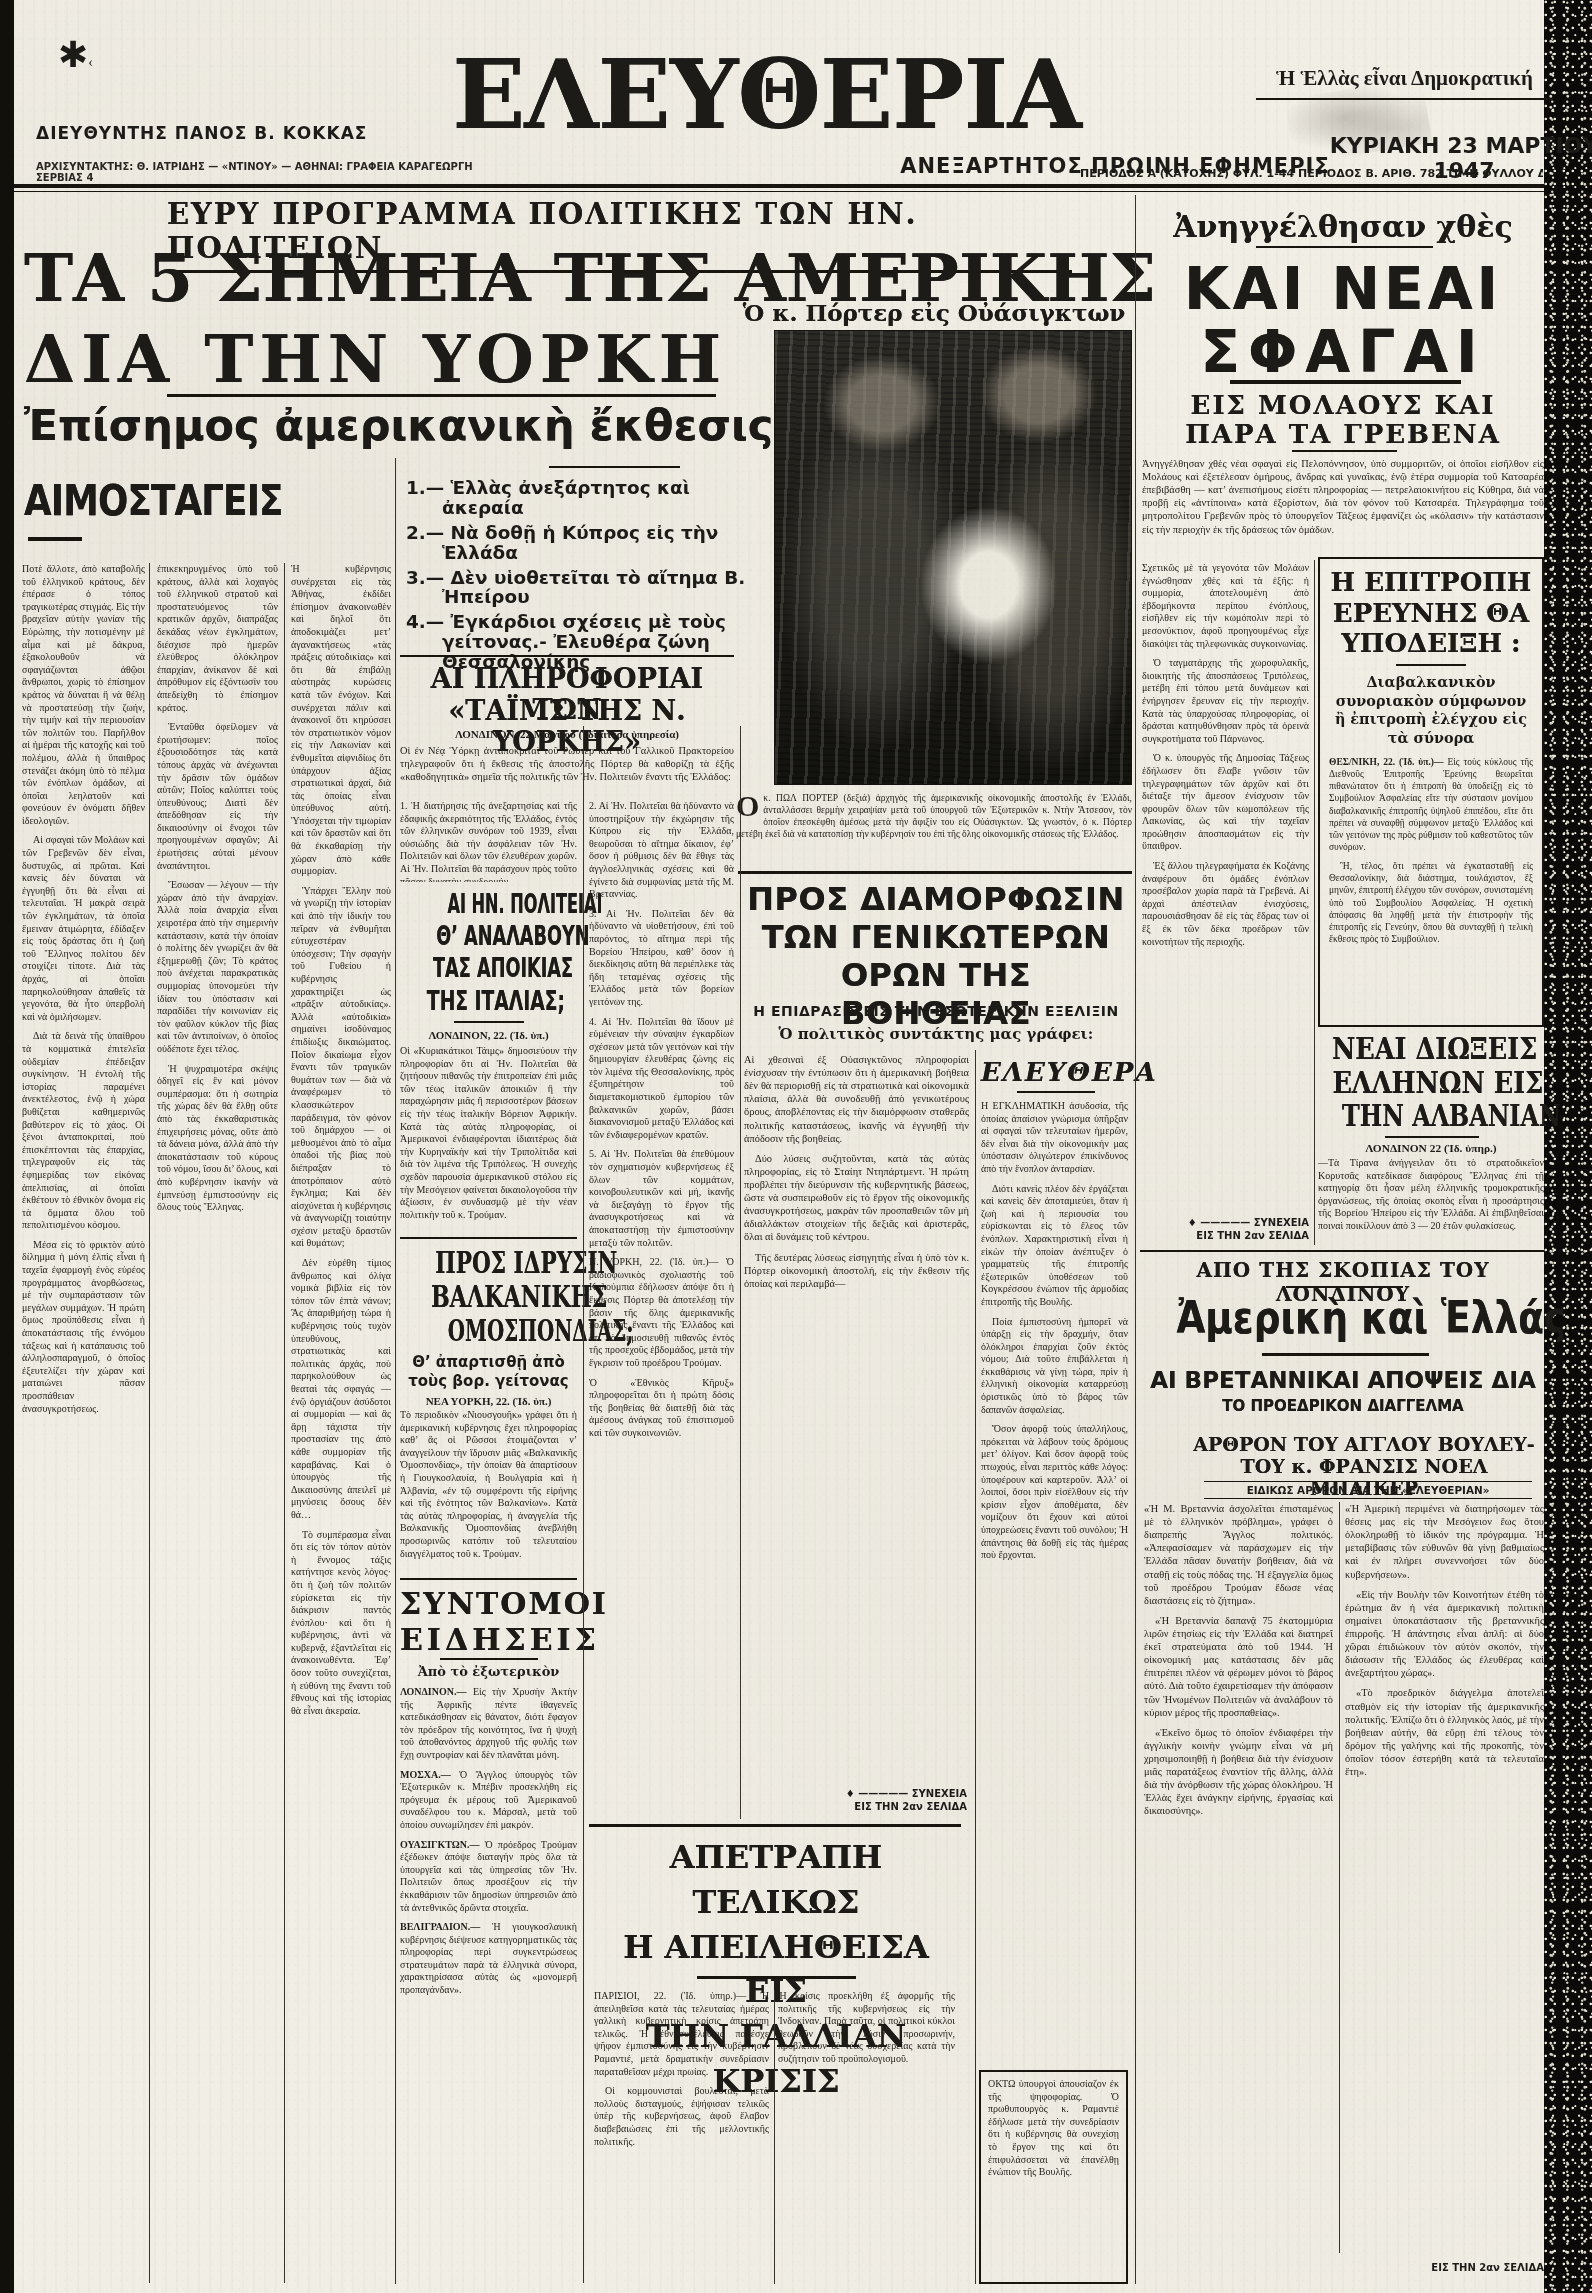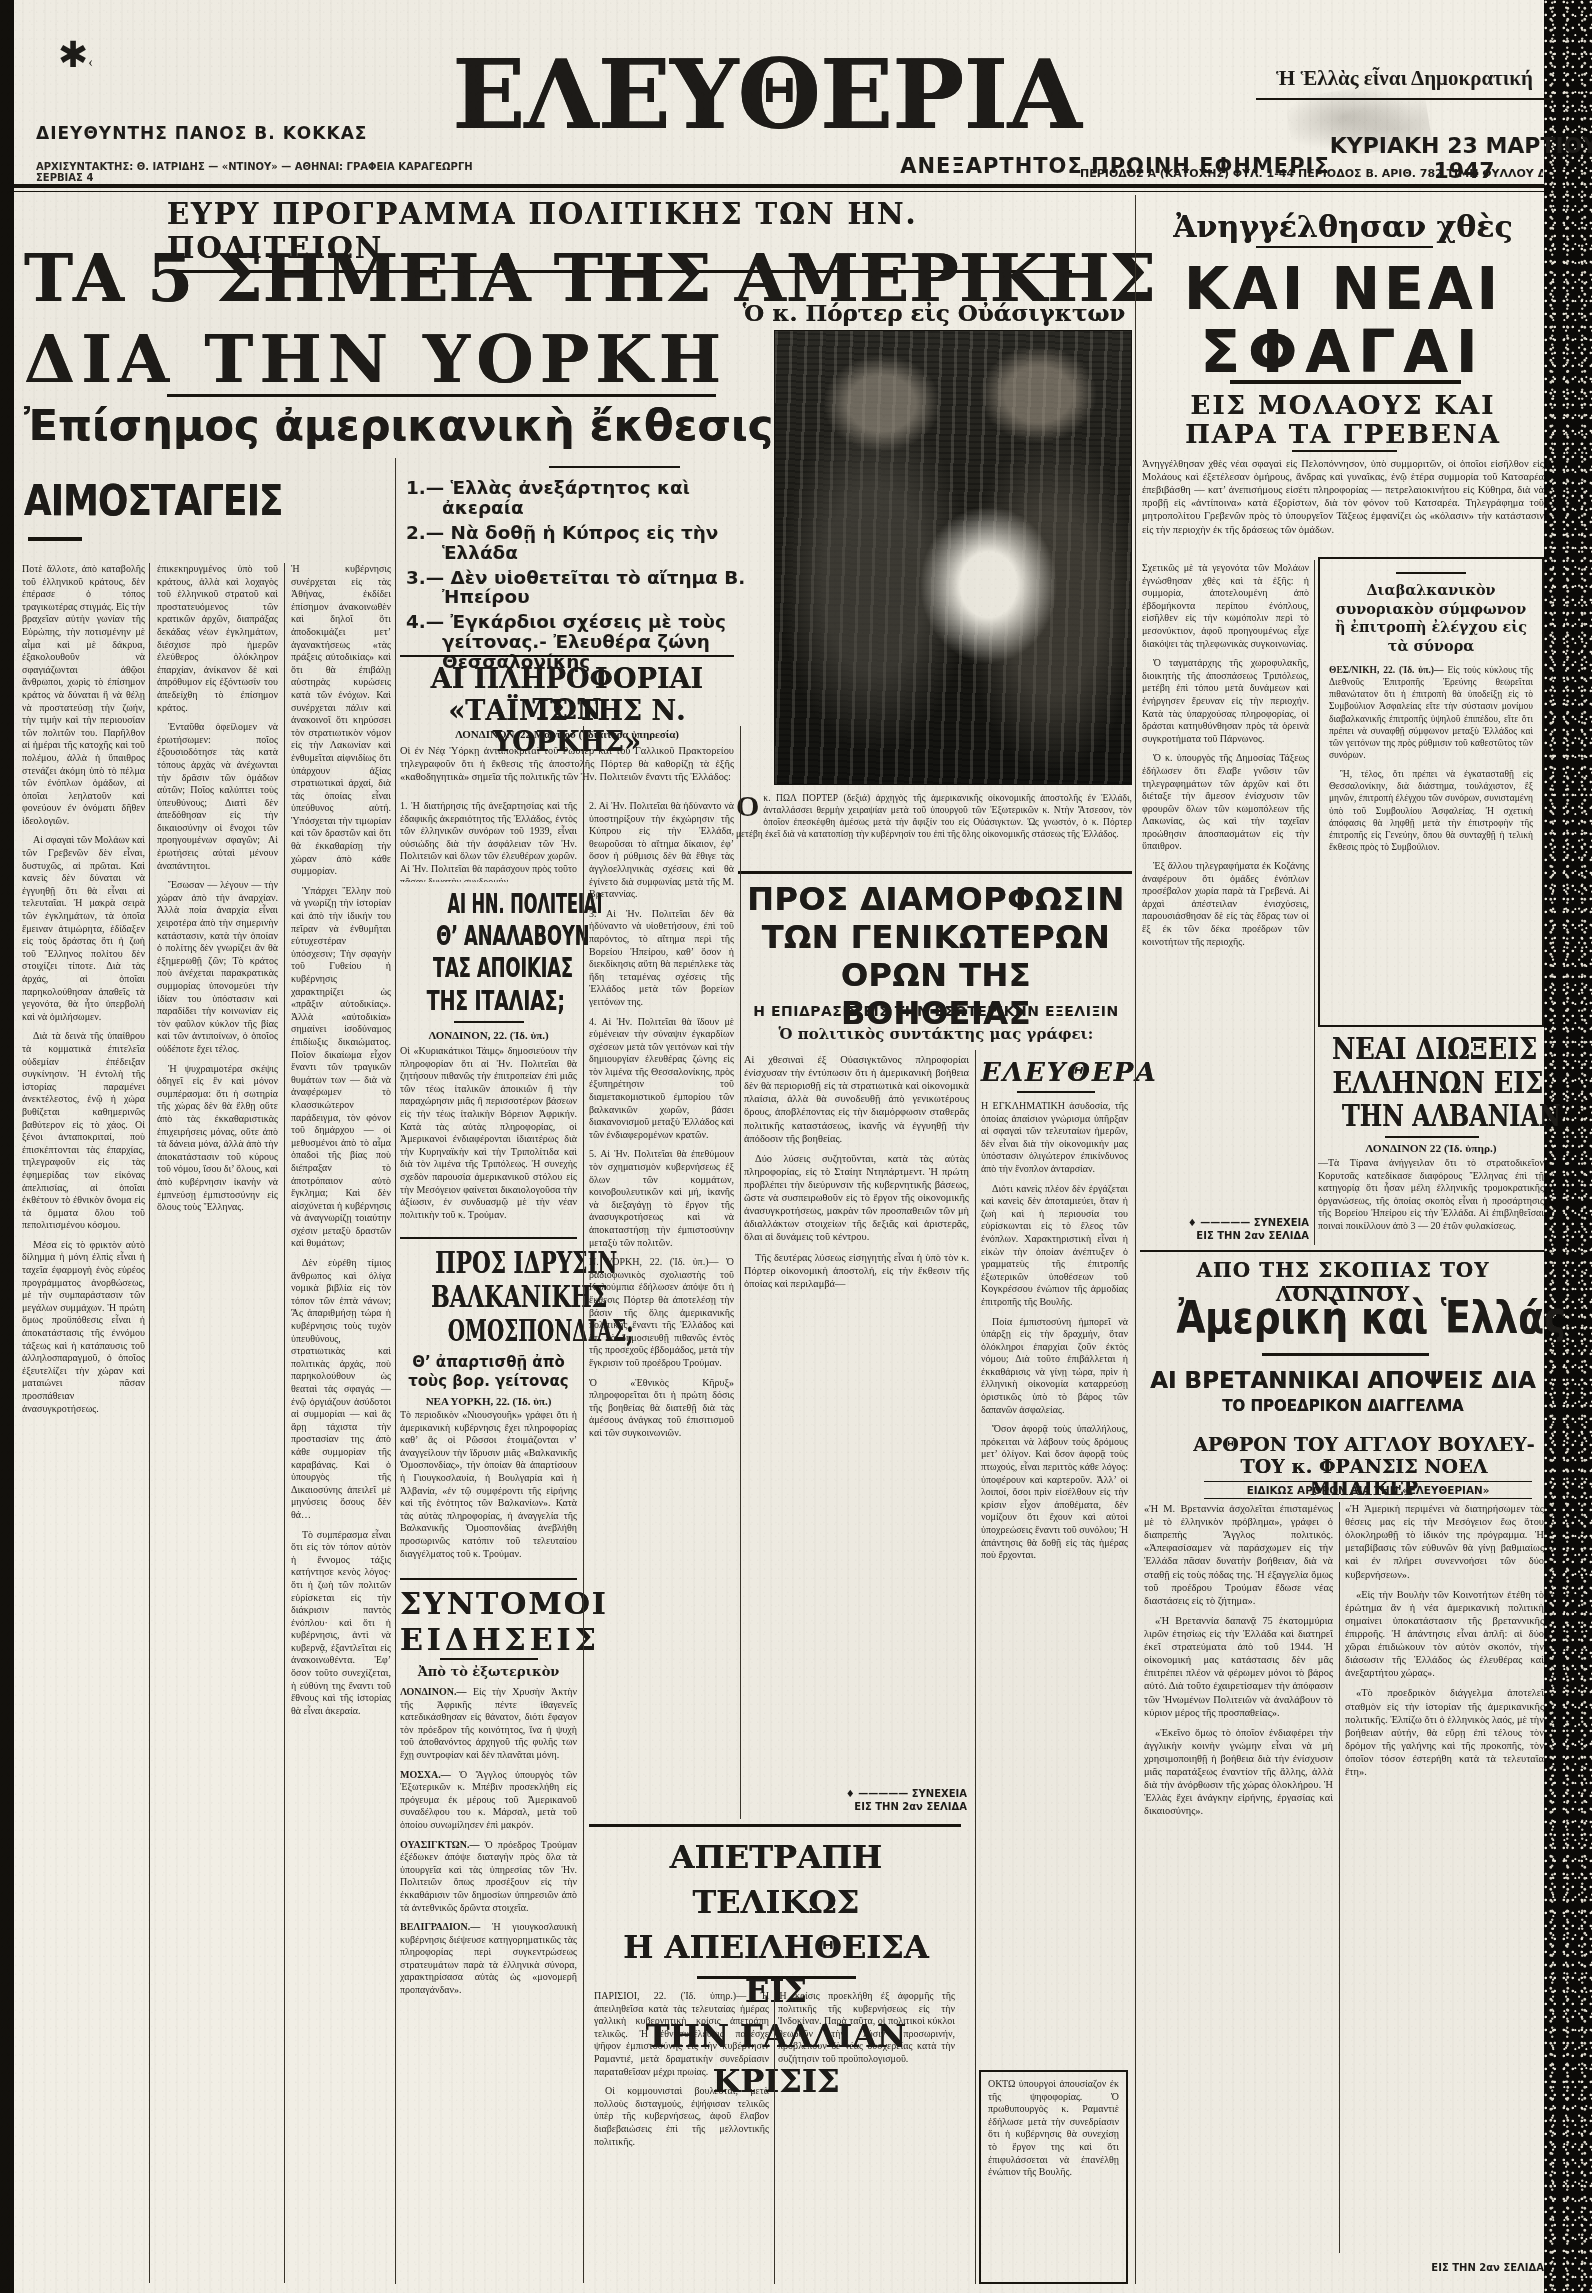--- a/index.html
+++ b/index.html
@@ -214,20 +214,25 @@
     <p>Ὁ ταγματάρχης τῆς χωροφυλακῆς, διοικητὴς τῆς ἀποσπάσεως Τριπόλεως, μετέβη ἐπὶ τόπου μετὰ δυνάμεων καὶ ἐνήργησεν ἔρευναν εἰς τὴν περιοχήν. Κατὰ τὰς ὑπαρχούσας πληροφορίας, οἱ δράσται κατηυθύνθησαν πρὸς τὰ ὀρεινὰ συγκροτήματα τοῦ Πάρνωνος.</p>
     <p>Ὁ κ. ὑπουργὸς τῆς Δημοσίας Τάξεως ἐδήλωσεν ὅτι ἔλαβε γνῶσιν τῶν τηλεγραφημάτων τῶν ἀρχῶν καὶ ὅτι διέταξε τὴν ἄμεσον ἐνίσχυσιν τῶν φρουρῶν ὅλων τῶν κωμοπόλεων τῆς Λακωνίας, ὡς καὶ τὴν ταχεῖαν προώθησιν ἀποσπασμάτων εἰς τὴν ὕπαιθρον.</p>
     <p>Ἐξ ἄλλου τηλεγραφήματα ἐκ Κοζάνης ἀναφέρουν ὅτι ὁμάδες ἐνόπλων προσέβαλον χωρία παρὰ τὰ Γρεβενά. Αἱ ἀρχαὶ ἀπέστειλαν ἐνισχύσεις, παρουσιάσθησαν δὲ εἰς τὰς ἕδρας των οἱ ἓξ ἐκ τῶν δέκα προέδρων τῶν κοινοτήτων τῆς περιοχῆς.</p>
   </div>
   <div class="abs pointer" style="left:1142px;top:1216px;width:167px;">
     <span>♦ ————— ΣΥΝΕΧΕΙΑ</span><br>
     <span>ΕΙΣ ΤΗΝ 2αν ΣΕΛΙΔΑ</span>
   </div>
 
   <div class="abs" style="left:1318px;top:557px;width:226px;height:470px;border:2px solid #18150f;box-sizing:border-box;padding:8px 9px;">
+    <div class="serifB c ink" style="font-size:26px;line-height:1.18;">
+      <span>Η ΕΠΙΤΡΟΠΗ</span><br>
+      <span>ΕΡΕΥΝΗΣ ΘΑ</span><br>
+      <span>ΥΠΟΔΕΙΞΗ :</span>
+    </div>
     <div class="hr" style="width:70px;height:2px;margin:5px auto 7px;"></div>
     <div class="serifB c" style="font-size:14.4px;line-height:1.3;">Διαβαλκανικὸν συνοριακὸν σύμφωνον ἢ ἐπιτροπὴ ἐλέγχου εἰς τὰ σύνορα</div>
     <div class="bodytxt f95 j" style="margin-top:8px;">
       <p class="noind"><b>ΘΕΣ/ΝΙΚΗ, 22. (Ἰδ. ὑπ.)—</b> <span>Εἰς τοὺς κύκλους τῆς Διεθνοῦς Ἐπιτροπῆς Ἐρεύνης θεωρεῖται πιθανώτατον ὅτι ἡ ἐπιτροπὴ θὰ ὑποδείξῃ εἰς τὸ Συμβούλιον Ἀσφαλείας εἴτε τὴν σύστασιν μονίμου διαβαλκανικῆς ἐπιτροπῆς ὑψηλοῦ ἐπιπέδου, εἴτε ὅτι πρέπει νὰ συναφθῇ σύμφωνον μεταξὺ Ἑλλάδος καὶ τῶν γειτόνων της πρὸς ρύθμισιν τοῦ καθεστῶτος τῶν συνόρων.</span></p>
       <p>Ἢ, τέλος, ὅτι πρέπει νὰ ἐγκατασταθῇ εἰς Θεσσαλονίκην, διὰ διάστημα, τουλάχιστον, ἓξ μηνῶν, ἐπιτροπὴ ἐλέγχου τῶν συνόρων, συνισταμένη ὑπὸ τοῦ Συμβουλίου Ἀσφαλείας. Ἡ σχετικὴ ἀπόφασις θὰ ληφθῇ μετὰ τὴν ἐπιστροφὴν τῆς ἐπιτροπῆς εἰς Γενεύην, ὅπου θὰ συνταχθῇ ἡ τελικὴ ἔκθεσις πρὸς τὸ Συμβούλιον.</p>
     </div>
   </div>
 
   <div class="abs serifB c" style="left:1318px;top:1033px;width:226px;font-size:29px;line-height:1.16;">
     <span class="sqz ink" style="transform:scaleX(.88);">ΝΕΑΙ ΔΙΩΞΕΙΣ</span><br>

